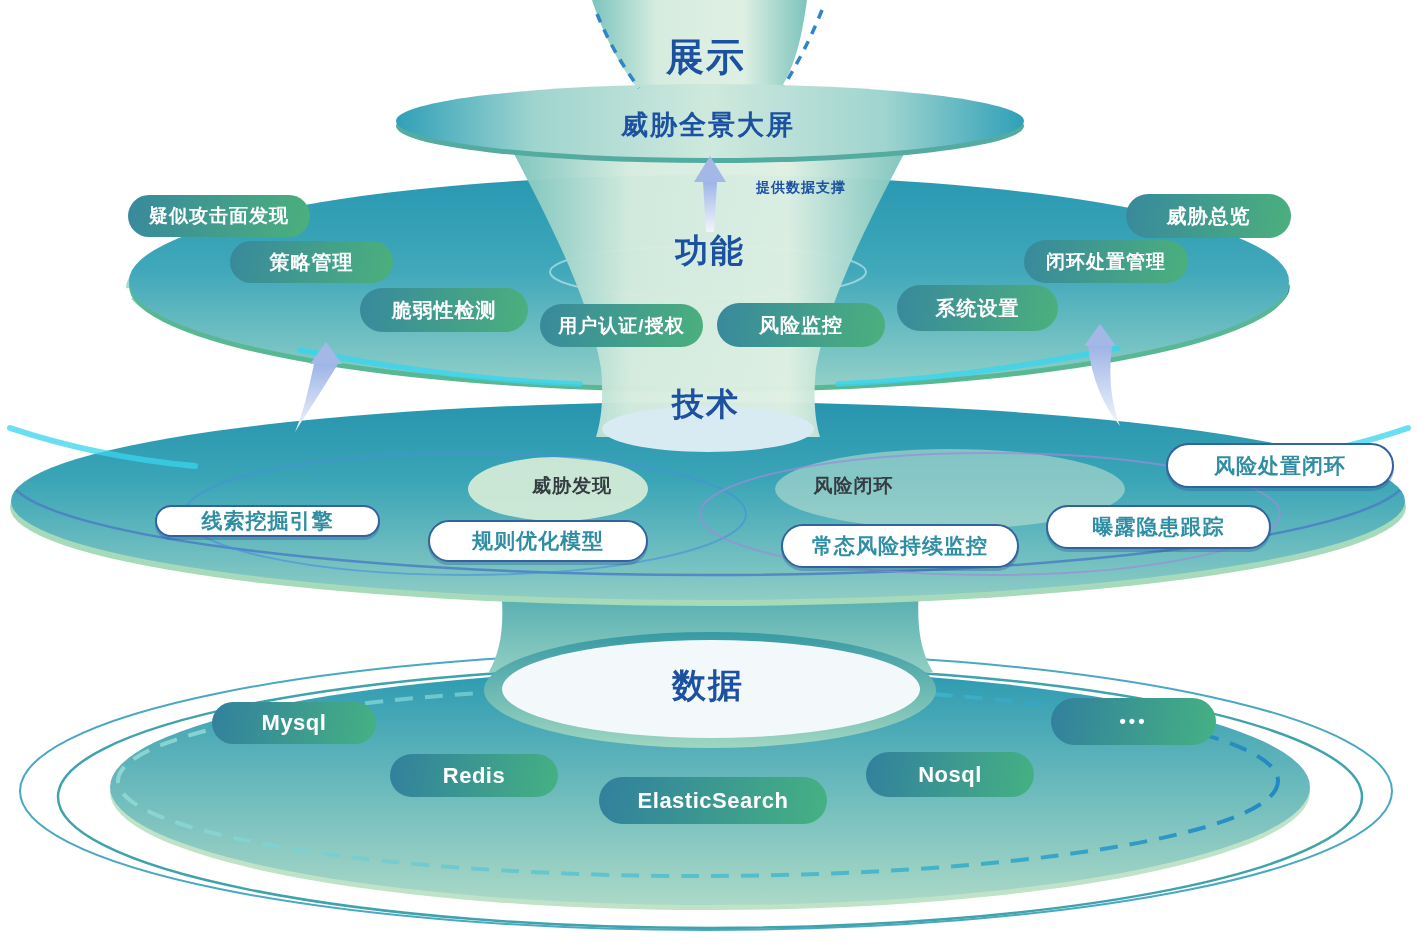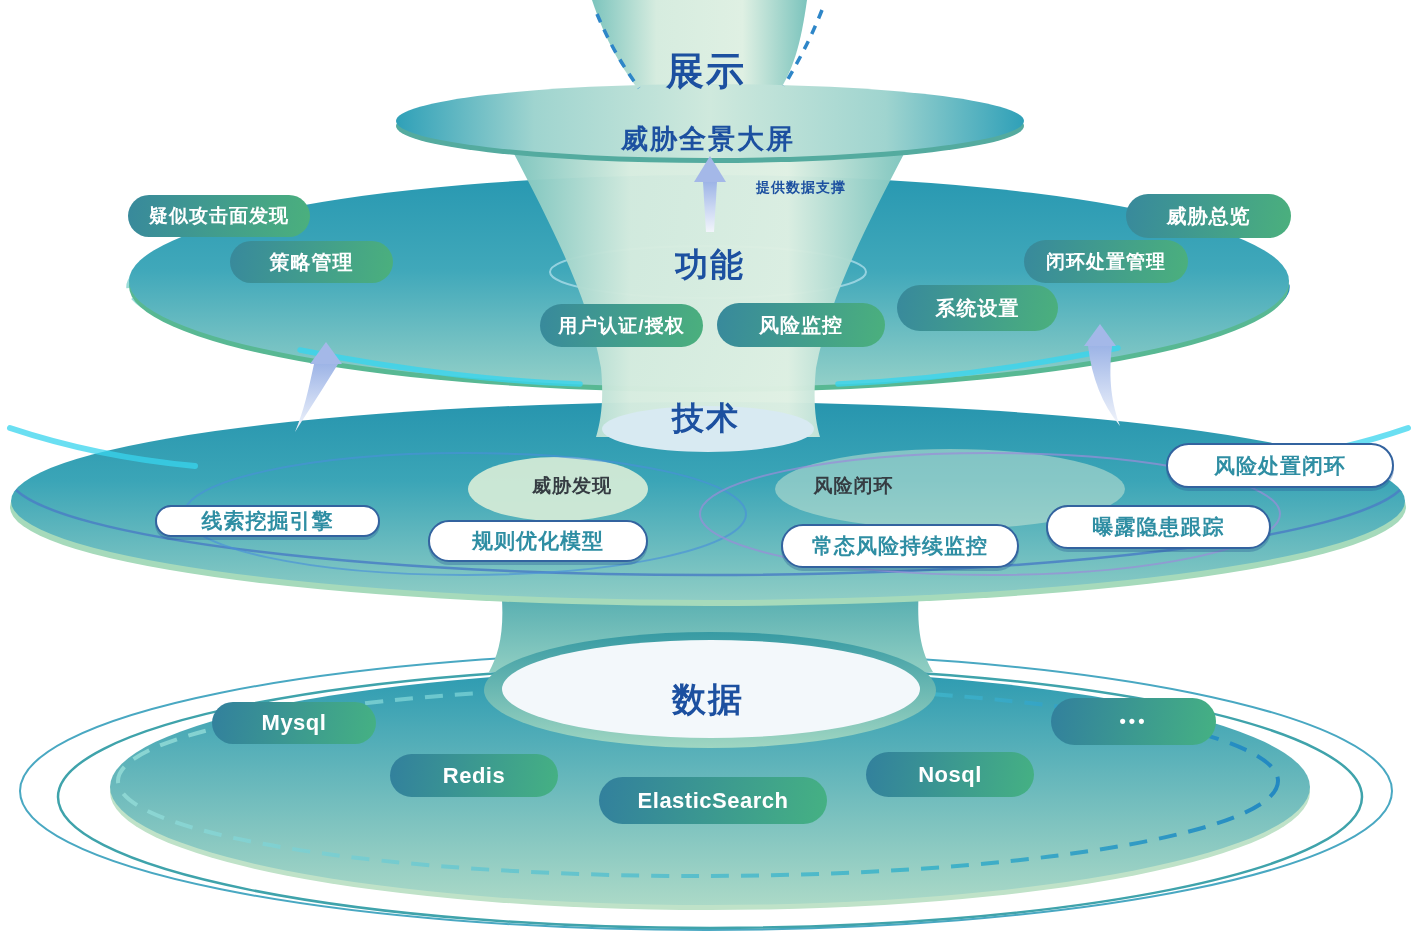--- a/index.html
+++ b/index.html
@@ -2,21 +2,21 @@
 <html><head>
 <meta charset="utf-8">
 <style>
   html,body{margin:0;padding:0;background:#ffffff;}
   #stage{
     position:relative;width:1419px;height:947px;overflow:hidden;
     font-family:"Liberation Sans","DejaVu Sans",sans-serif;background:#ffffff;
   }
   #scene{position:absolute;left:0;top:0;}
   .abs{position:absolute;display:flex;align-items:center;justify-content:center;box-sizing:border-box;}
-  .title{color:#1c50a0;font-weight:bold;text-align:left;letter-spacing:2px;margin-top:14px;}
+  .title{color:#1c50a0;font-weight:bold;text-align:left;letter-spacing:2px;}
   .pill-green{
     background:linear-gradient(100deg,#38899c 0%,#4bb07d 100%);
     border-radius:999px;color:#ffffff;font-weight:bold;font-size:20px;letter-spacing:1px;
   }
   .pill-data{
     background:linear-gradient(100deg,#32809d 0%,#45b183 100%);
     border-radius:999px;color:#ffffff;font-weight:bold;font-size:22px;letter-spacing:0.5px;
   }
   .pill-white{
     background:#ffffff;border:2px solid #33639f;border-radius:999px;
@@ -139,20 +139,21 @@
 
   <div class="abs title" style="left:606px;top:34px;width:200px;height:46px;font-size:38px;">展示</div>
   <div class="abs title" style="left:558px;top:108px;width:300px;height:34px;font-size:27px;">威胁全景大屏</div>
   <div class="abs note" style="left:731px;top:176px;width:140px;height:24px;">提供数据支撑</div>
   <div class="abs title" style="left:610px;top:231px;width:200px;height:40px;font-size:33px;">功能</div>
   <div class="abs title" style="left:606px;top:386px;width:200px;height:38px;font-size:32px;">技术</div>
   <div class="abs title" style="left:608px;top:666px;width:200px;height:40px;font-size:34px;">数据</div>
 
   <div class="abs pill-green" style="left:128px;top:195px;width:182px;height:42px;font-size:19px;">疑似攻击面发现</div>
   <div class="abs pill-green" style="left:230px;top:241px;width:163px;height:42px;">策略管理</div>
+  <div class="abs pill-green" style="left:360px;top:288px;width:168px;height:44px;">脆弱性检测</div>
   <div class="abs pill-green" style="left:540px;top:304px;width:163px;height:43px;font-size:19px;">用户认证/授权</div>
   <div class="abs pill-green" style="left:717px;top:303px;width:168px;height:44px;">风险监控</div>
   <div class="abs pill-green" style="left:897px;top:285px;width:161px;height:46px;">系统设置</div>
   <div class="abs pill-green" style="left:1024px;top:240px;width:164px;height:43px;font-size:19px;">闭环处置管理</div>
   <div class="abs pill-green" style="left:1126px;top:194px;width:165px;height:44px;">威胁总览</div>
 
   <div class="abs area-label" style="left:512px;top:473px;width:120px;height:26px;">威胁发现</div>
   <div class="abs area-label" style="left:796px;top:473px;width:115px;height:26px;">风险闭环</div>
 
   <div class="abs pill-white" style="left:155px;top:505px;width:225px;height:32px;">线索挖掘引擎</div>

